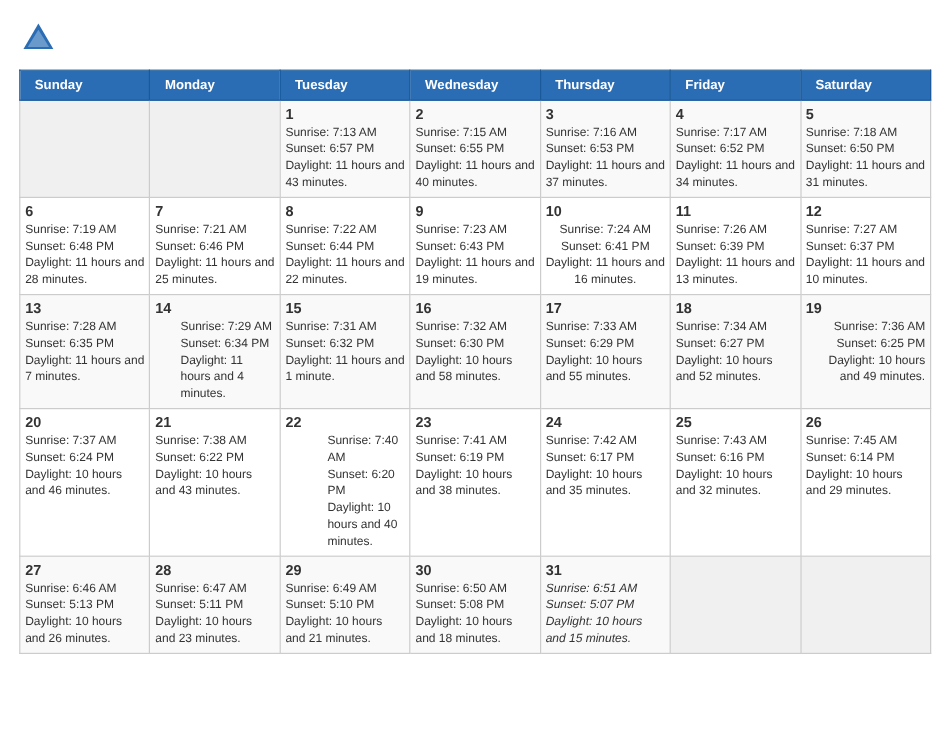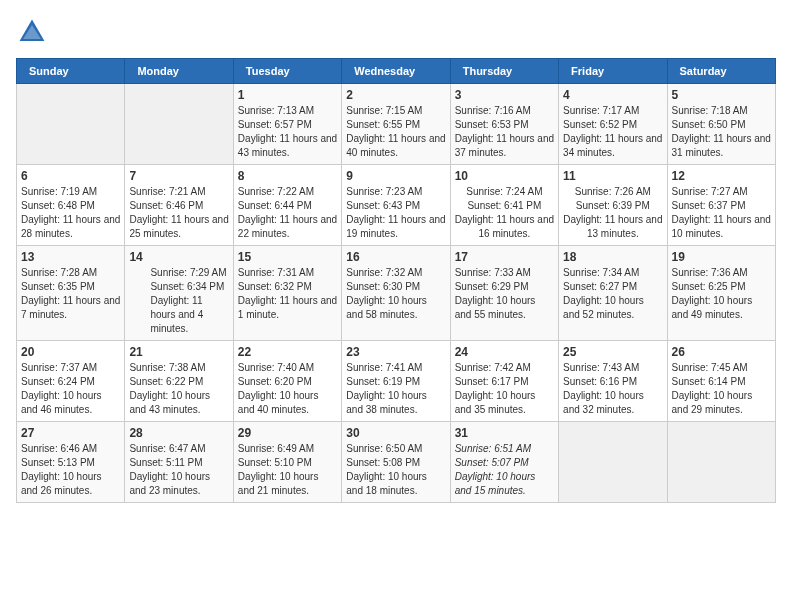--- a/index.html
+++ b/index.html
@@ -191,21 +191,21 @@
 Daylight: 11 hours and 19 minutes.</div>
         </td>
         <td>
           <span class="day-num">10</span>
           <div class="day-info" style="white-space: pre-line; text-align: center;">Sunrise: 7:24 AM
 Sunset: 6:41 PM
 Daylight: 11 hours and 16 minutes.</div>
         </td>
         <td>
           <span class="day-num">11</span>
-          <div class="day-info" style="white-space: pre-line; text-align: center;">Sunrise: 7:26 AM
+          <div class="day-info" style="white-space: pre-line;">Sunrise: 7:26 AM
 Sunset: 6:39 PM
 Daylight: 11 hours and 13 minutes.</div>
         </td>
         <td>
           <span class="day-num">12</span>
           <div class="day-info" style="white-space: pre-line;">Sunrise: 7:27 AM
 Sunset: 6:37 PM
 Daylight: 11 hours and 10 minutes.</div>
         </td>
       </tr>
@@ -241,41 +241,41 @@
 Daylight: 10 hours and 55 minutes.</div>
         </td>
         <td>
           <span class="day-num">18</span>
           <div class="day-info" style="white-space: pre-line;">Sunrise: 7:34 AM
 Sunset: 6:27 PM
 Daylight: 10 hours and 52 minutes.</div>
         </td>
         <td>
           <span class="day-num">19</span>
-          <div class="day-info" style="white-space: pre-line;">Sunrise: 7:36 AM
+          <div class="day-info" style="white-space: pre-line; text-align: right;">Sunrise: 7:36 AM
 Sunset: 6:25 PM
 Daylight: 10 hours and 49 minutes.</div>
         </td>
       </tr>
       <tr>
         <td>
           <span class="day-num">20</span>
           <div class="day-info" style="white-space: pre-line;">Sunrise: 7:37 AM
 Sunset: 6:24 PM
 Daylight: 10 hours and 46 minutes.</div>
         </td>
         <td>
           <span class="day-num">21</span>
           <div class="day-info" style="white-space: pre-line;">Sunrise: 7:38 AM
 Sunset: 6:22 PM
 Daylight: 10 hours and 43 minutes.</div>
         </td>
         <td>
           <span class="day-num">22</span>
-          <div class="day-info" style="white-space: pre-line;">Sunrise: 7:40 AM
+          <div class="day-info" style="white-space: pre-line; margin-left: 35px;">Sunrise: 7:40 AM
 Sunset: 6:20 PM
 Daylight: 10 hours and 40 minutes.</div>
         </td>
         <td>
           <span class="day-num">23</span>
           <div class="day-info" style="white-space: pre-line;">Sunrise: 7:41 AM
 Sunset: 6:19 PM
 Daylight: 10 hours and 38 minutes.</div>
         </td>
         <td>

